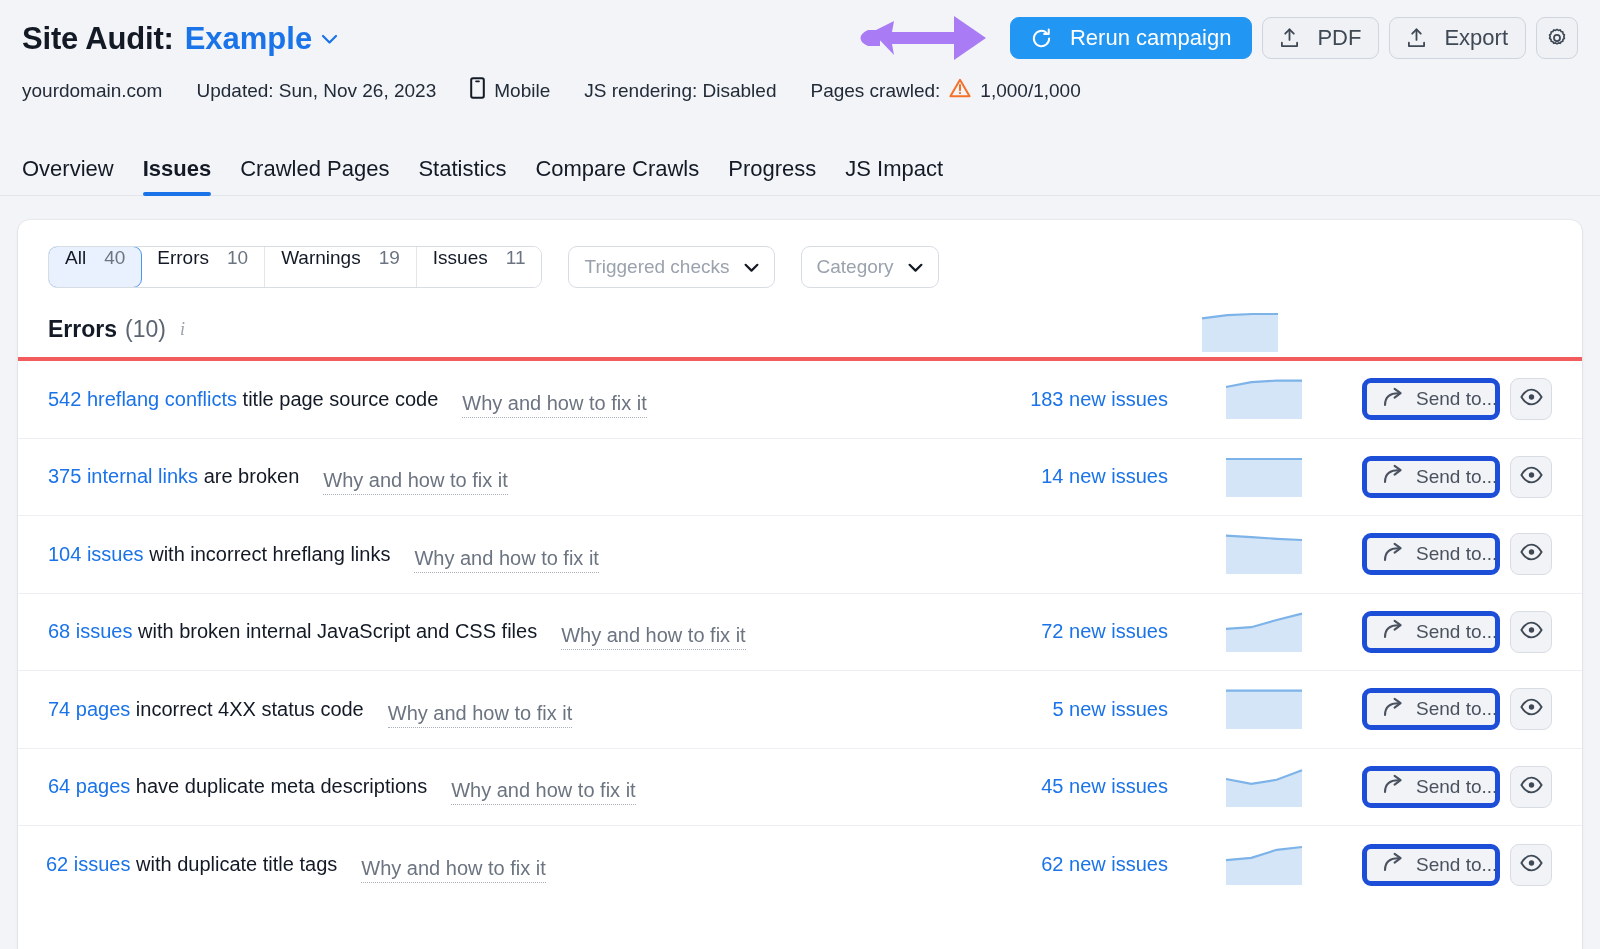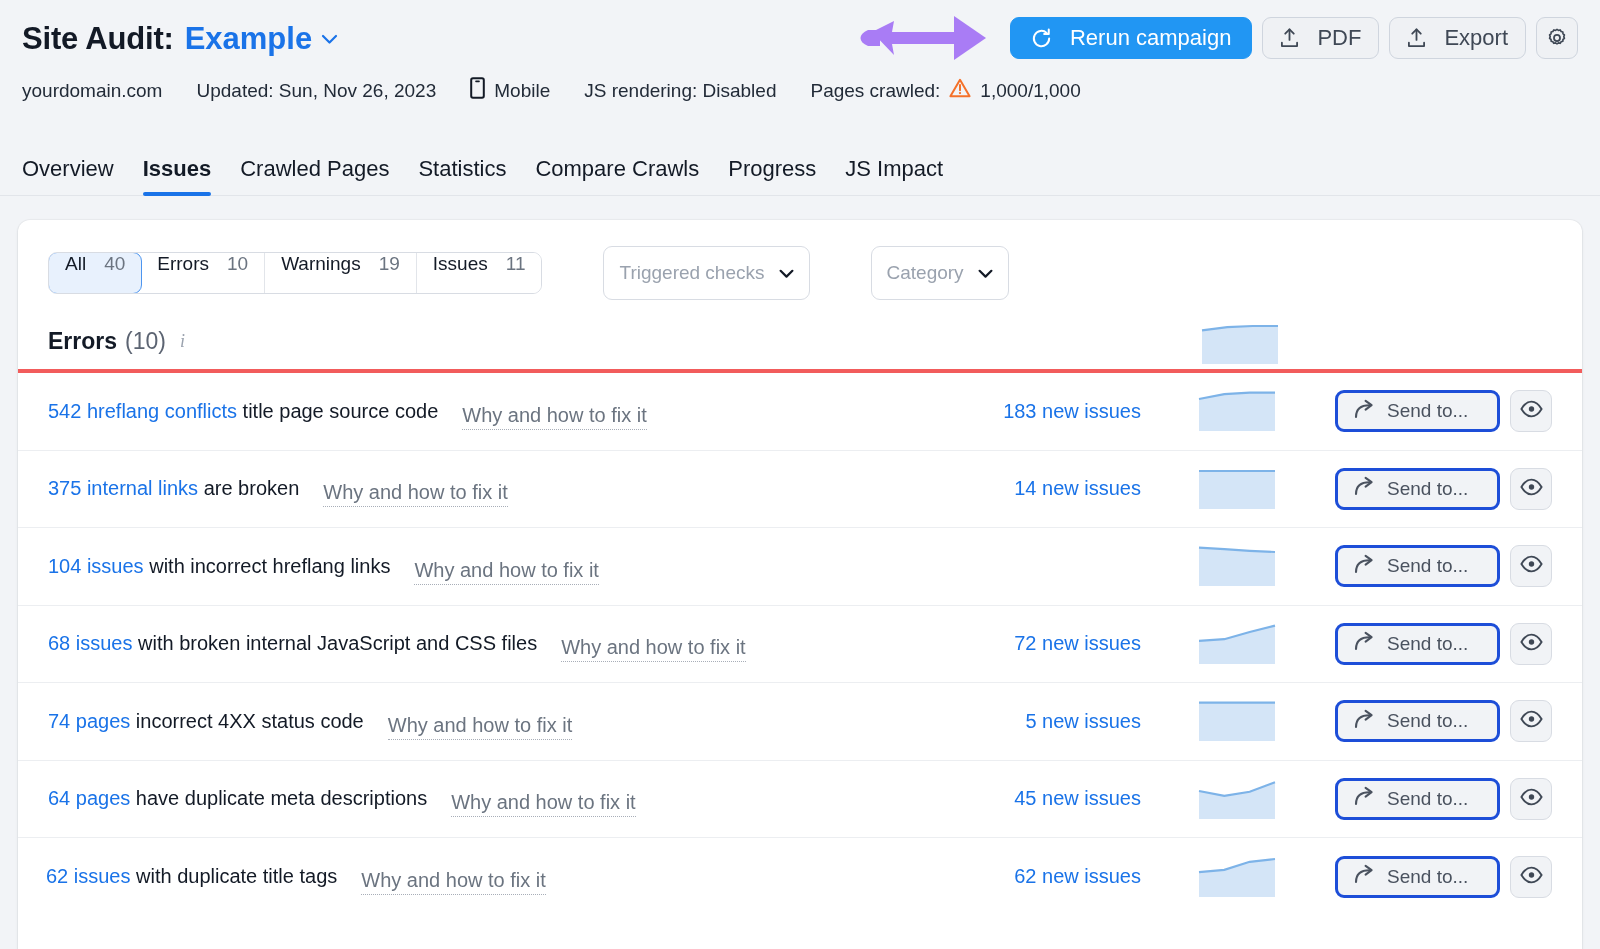--- a/index.html
+++ b/index.html
@@ -198,30 +198,29 @@
     margin: -1px;
     position: relative;
     z-index: 2;
   }
 
   .dropdown {
     display: inline-flex;
     align-items: center;
     justify-content: space-between;
     gap: 14px;
-    height: 54px;
+    height: 42px;
     border: 1px solid #d8dce3;
     border-radius: 9px;
     padding: 0 15px;
     font-size: 19px;
     color: #9aa2ae;
     cursor: pointer;
     background: #fff;
     white-space: nowrap;
-    margin-left: 35px;
   }
 
   
   .section-head {
     display: flex;
     align-items: center;
     padding: 6px 30px 14px 30px;
     position: relative;
     border-bottom: 4px solid #f25c5c;
   }
@@ -290,28 +289,28 @@
     display: flex;
     align-items: center;
     gap: 10px;
     margin-left: 38px;
   }
   .send-to {
     display: inline-flex;
     align-items: center;
     gap: 11px;
     height: 42px;
-    border: 3px solid #1d4ed8;
+    border: 5px solid #1d4ed8;
     border-radius: 9px;
     background: #f1f3f6;
     color: #4a525f;
     font-size: 19px;
     padding: 0 16px;
     cursor: pointer;
-    width: 165px;
+    width: 138px;
     white-space: nowrap;
   }
   .eye-btn {
     display: inline-flex;
     align-items: center;
     justify-content: center;
     width: 42px; height: 42px;
     border: 1px solid #d8dce3;
     border-radius: 9px;
     background: #f1f3f6;

